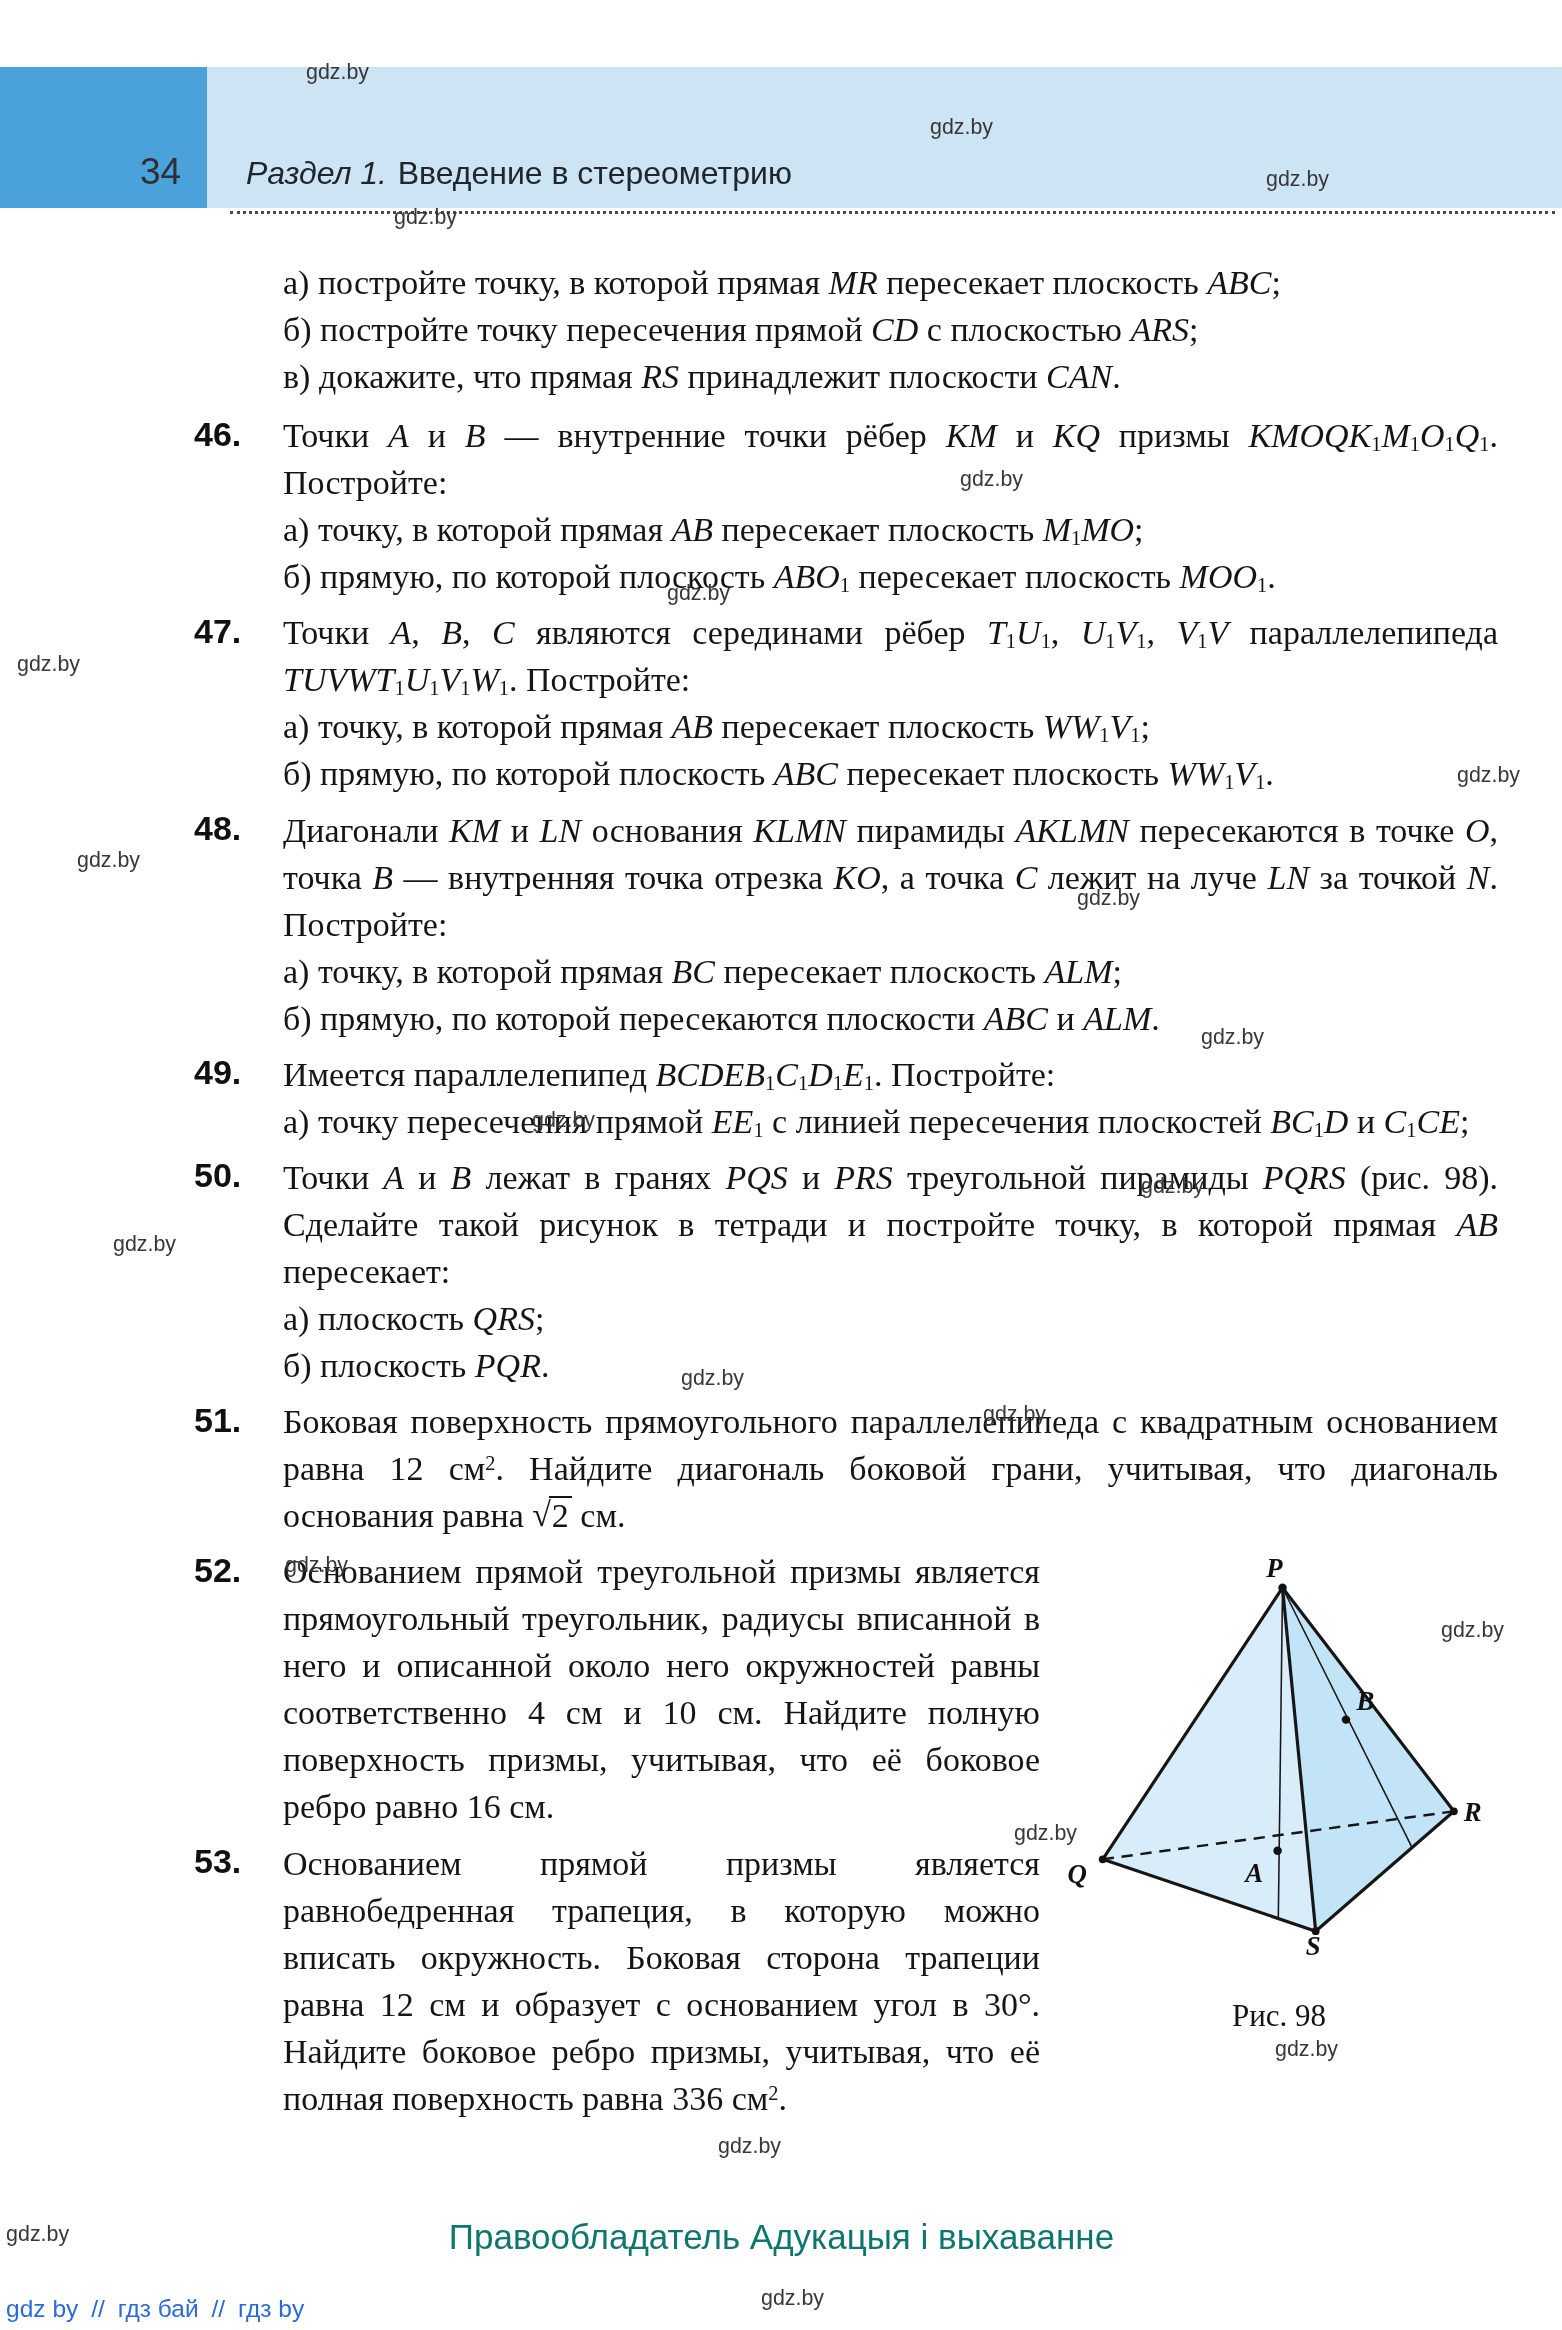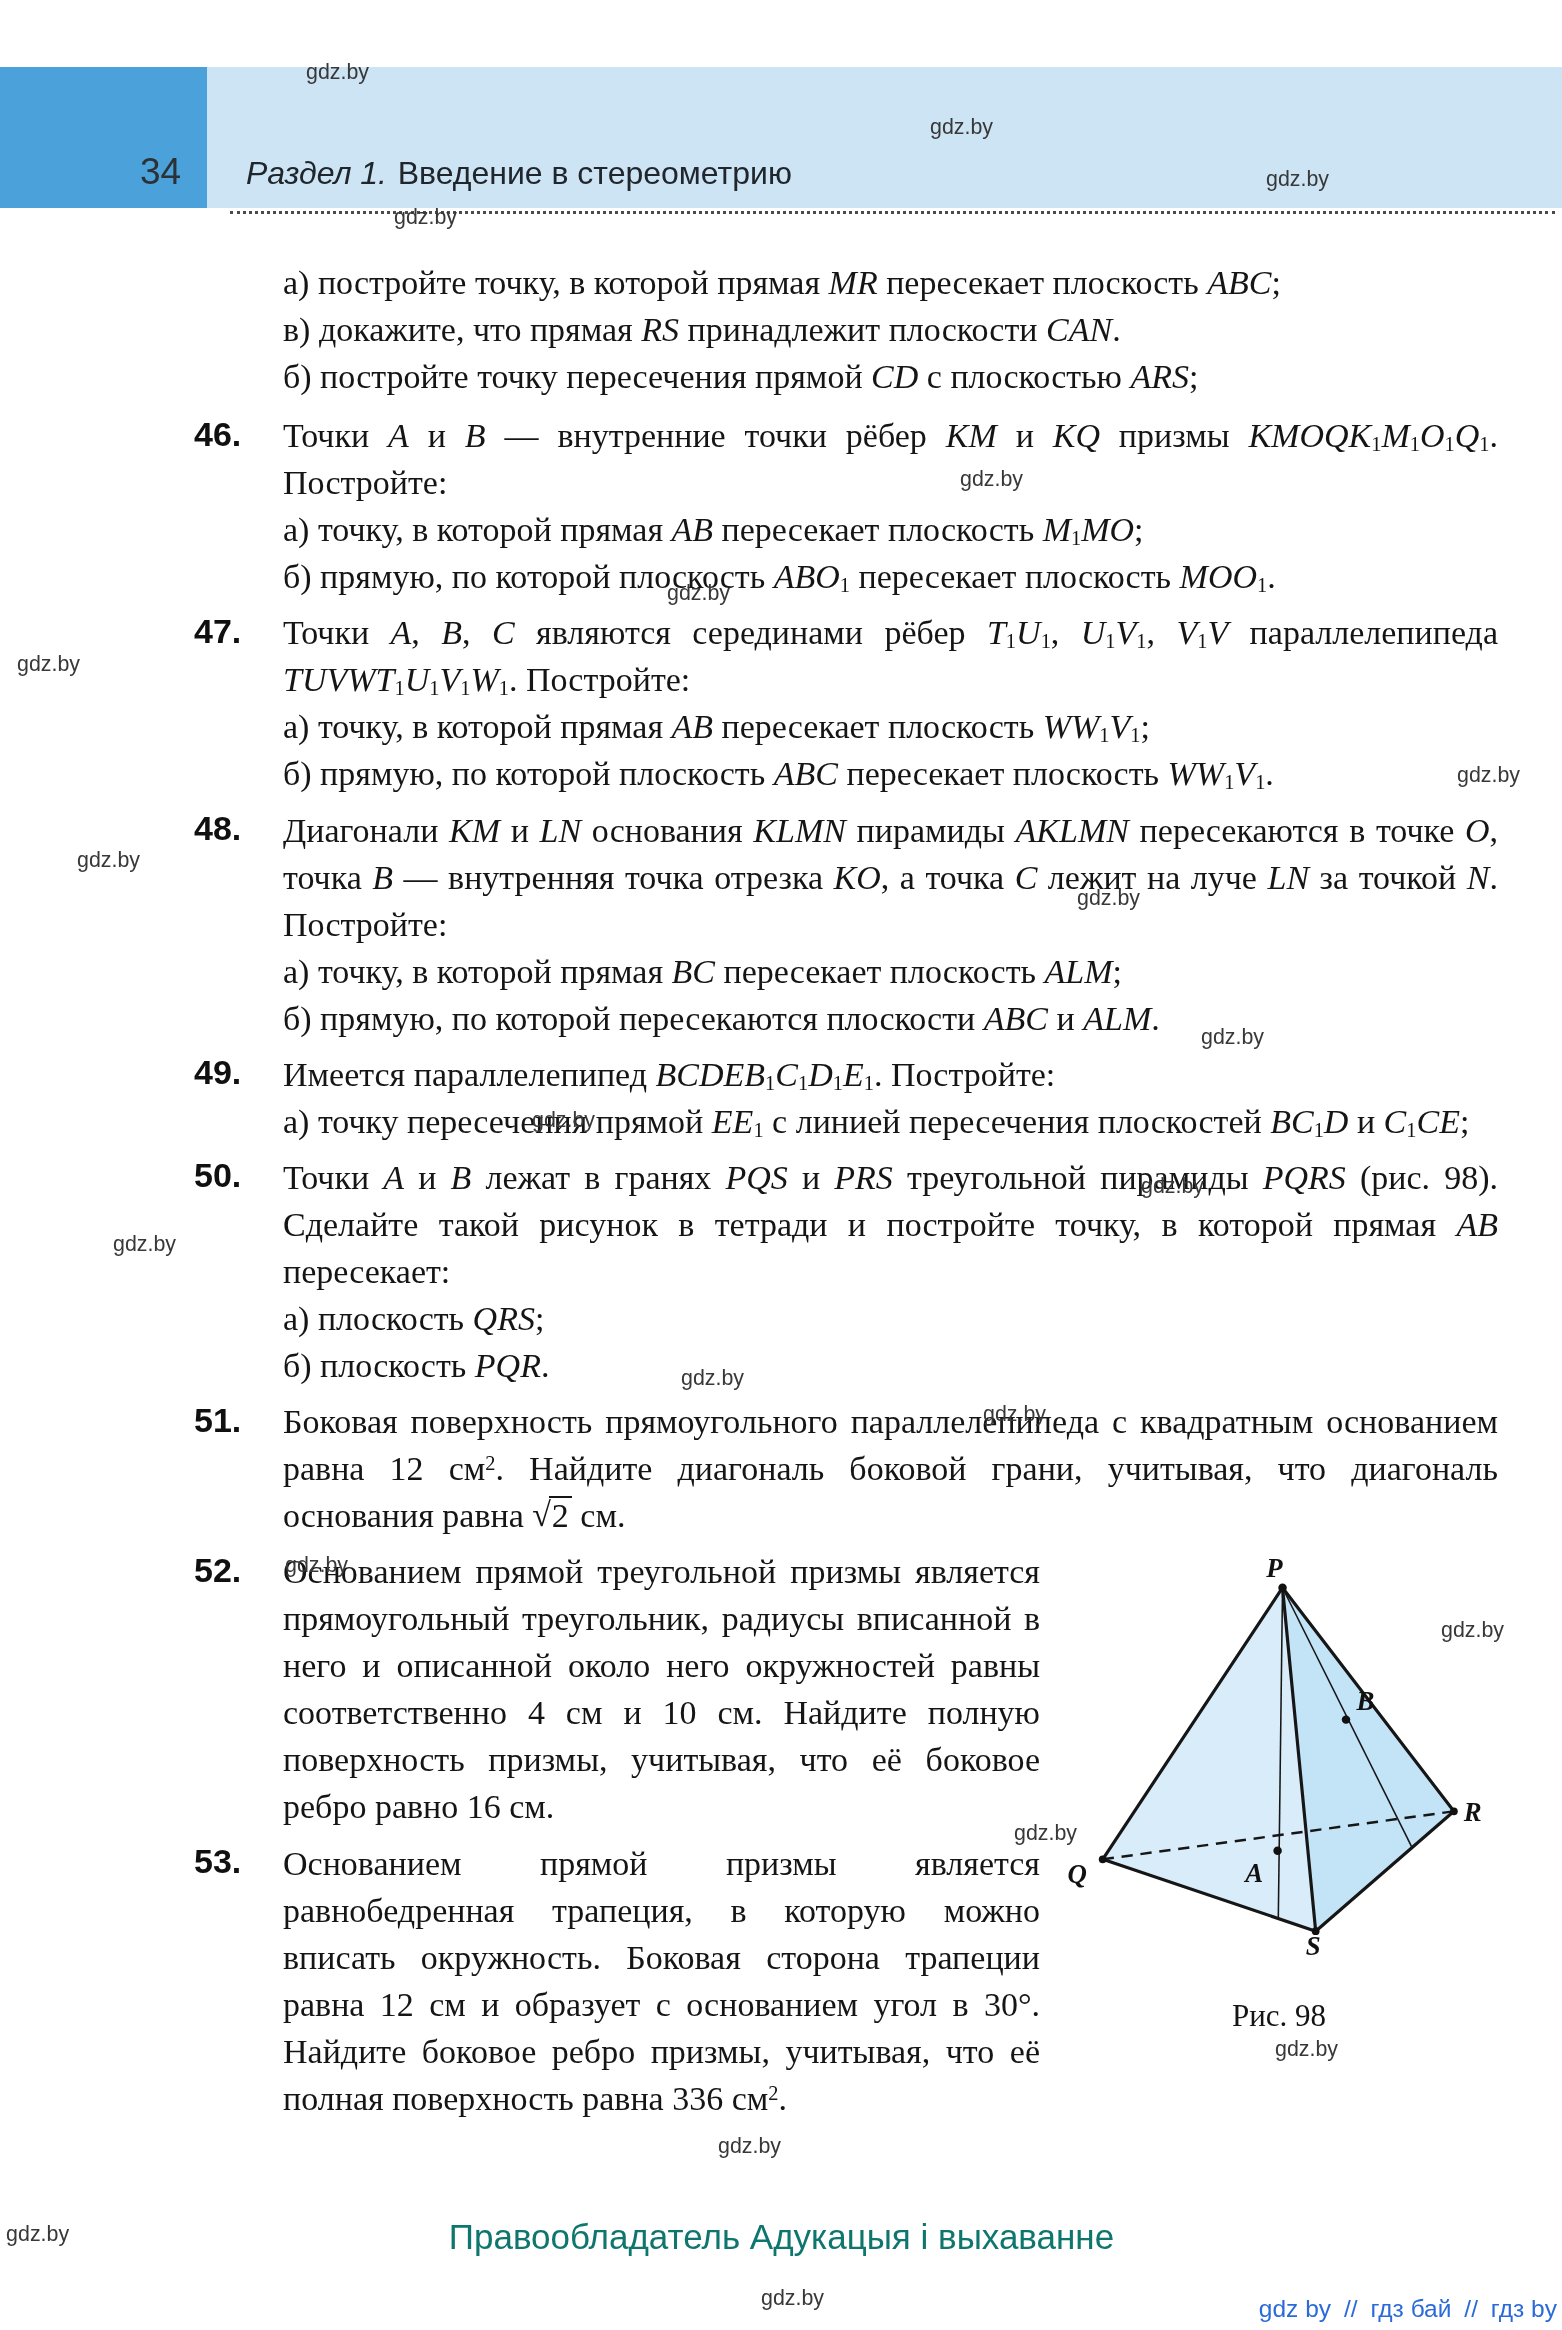--- a/index.html
+++ b/index.html
@@ -46,21 +46,21 @@
   .vlabel{font-family:"Liberation Serif","DejaVu Serif",serif;font-style:italic;
           font-weight:bold;font-size:38px;fill:#111;}
 
   
   .watermark{position:absolute;font-family:"Liberation Sans",sans-serif;font-size:21.4px;
              color:#383838;z-index:5;}
 
   
   .copyright{position:absolute;left:0;top:2217px;width:100%;text-align:center;
              font-family:"Liberation Sans",sans-serif;font-size:35px;color:#0f766e;}
-  .links{position:absolute;left:0;top:2295px;width:100%;text-align:right;
+  .links{position:absolute;left:0;top:2295px;width:100%;text-align:left;
          font-family:"Liberation Sans",sans-serif;font-size:24.5px;color:#2b6bd8;}
   .links a{color:#2b6bd8;text-decoration:none;margin:0 6.1px;}
   .links .sep{color:#2b6bd8;}
 </style>
 </head>
 <body>
 
 <div class="page">
 
 
@@ -68,22 +68,22 @@
   <div class="numbox"></div>
   <span class="pageno">34</span>
   <div class="htitle">
     <span class="sec-label">Раздел 1.</span><span class="sec-title">Введение в стереометрию</span>
   </div>
   <div class="dotline"></div>
 
   <div class="content">
     <div class="intro" id="intro">
         <div class="subitem mtext">а) постройте точку, в которой прямая <i>MR</i> пересекает плоскость <i>ABC</i>;</div>
+        <div class="subitem mtext">б) постройте точку пересечения прямой <i>CD</i> с плоскостью <i>ARS</i>;</div>
         <div class="subitem mtext">в) докажите, что прямая <i>RS</i> принадлежит плоскости <i>CAN</i>.</div>
-        <div class="subitem mtext">б) постройте точку пересечения прямой <i>CD</i> с плоскостью <i>ARS</i>;</div>
       </div>
     <div id="problems-a">
         <div class="problem">
           <span class="pnum">46.</span>
           <div class="ptext mtext">Точки <i>A</i> и <i>B</i> — внутренние точки рёбер <i>KM</i> и <i>KQ</i> призмы <i>KMOQK<sub>1</sub>M<sub>1</sub>O<sub>1</sub>Q<sub>1</sub></i>. Постройте:</div>
           <div class="items">
             <div class="subitem mtext">а) точку, в которой прямая <i>AB</i> пересекает плоскость <i>M<sub>1</sub>MO</i>;</div>
             <div class="subitem mtext">б) прямую, по которой плоскость <i>ABO<sub>1</sub></i> пересекает плоскость <i>MOO<sub>1</sub></i>.</div>
           </div>
         </div>

